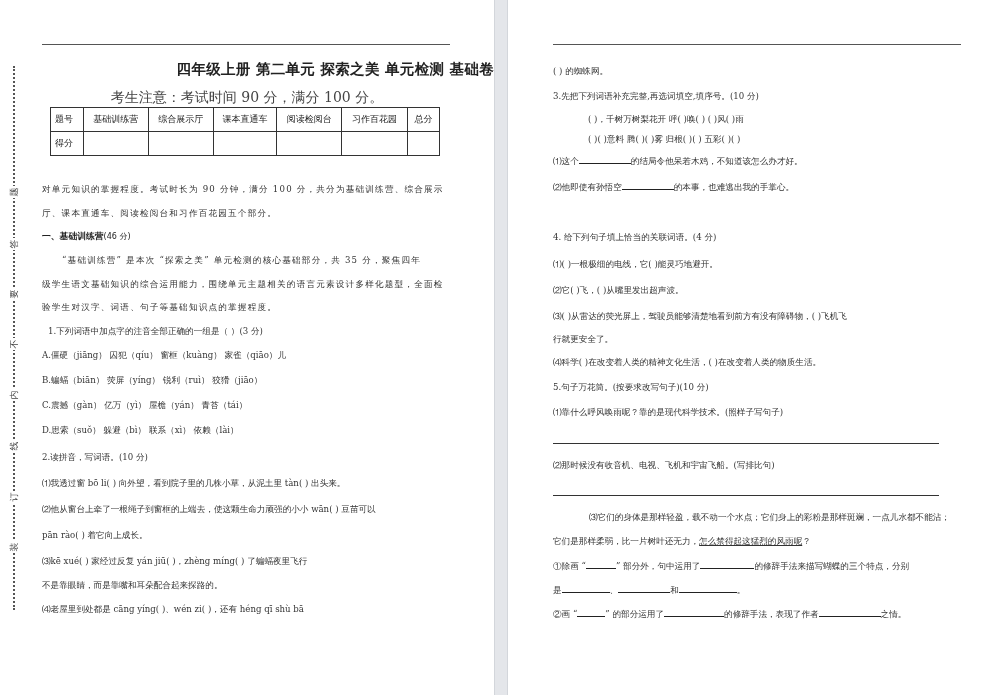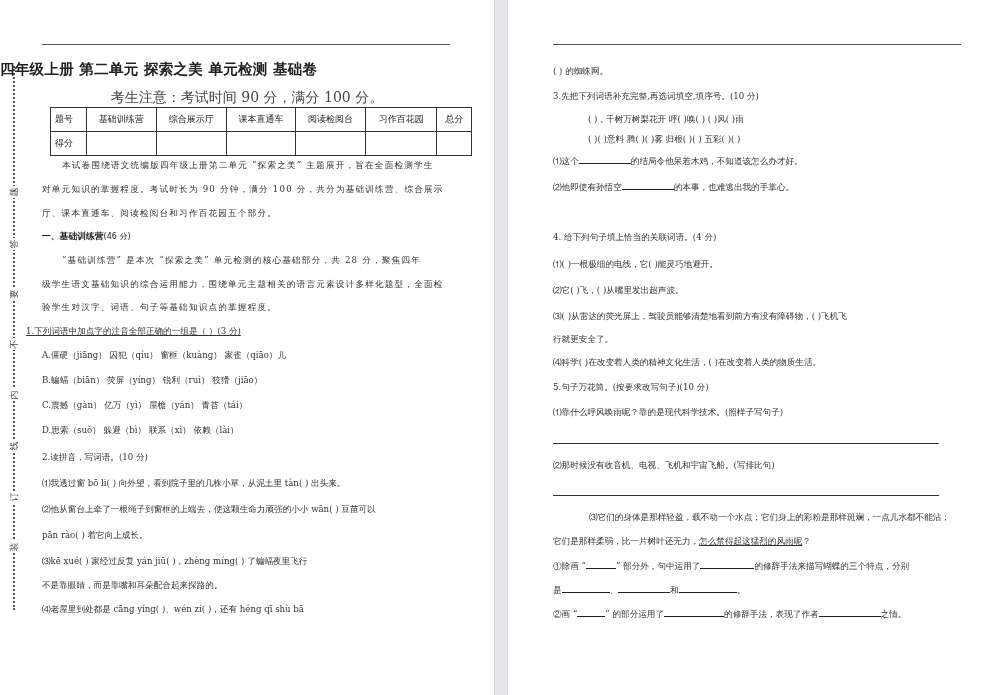--- a/index.html
+++ b/index.html
@@ -19,21 +19,21 @@
   .binding .char { position: absolute; left: 0; width: 12px; height: 12px; background: #fff; font-size: 9px; line-height: 12px; text-align: center; color: #444; transform: rotate(-90deg); font-family: "DejaVu Sans", sans-serif; }
 
   .abs { position: absolute; white-space: nowrap; }
   .title { font-family: "DejaVu Sans", sans-serif; font-weight: bold; font-size: 14.5px; color: #222; letter-spacing: 0.3px; }
   .notice { font-size: 14px; color: #444; }
   .body-txt { font-size: 8.6px; color: #333; letter-spacing: 1.2px; }
   .q { font-size: 8.6px; color: #333; }
   .sec { font-family: "DejaVu Sans", sans-serif; font-weight: bold; font-size: 8.8px; color: #222; }
   .sec .pts { font-weight: normal; font-size: 8px; }
 
-  table.score { position: absolute; left: 50px; top: 107px; width: 422px; border-collapse: collapse; font-family: "DejaVu Sans", sans-serif; font-size: 9px; color: #222; }
+  table.score { position: absolute; left: 50px; top: 107px; width: 390px; border-collapse: collapse; font-family: "DejaVu Sans", sans-serif; font-size: 9px; color: #222; }
   table.score td { border: 1px solid #333; height: 24px; text-align: center; padding: 0 2px; }
   table.score td:first-child { text-align: left; padding-left: 4px; }
 
   .blank { display: inline-block; border-bottom: 1.2px solid #222; height: 9px; vertical-align: baseline; }
   .answer-line { position: absolute; left: 553px; width: 386px; height: 1px; background: #333; }
   .ul { text-decoration: underline; }
 </style>
 </head>
 <body>
 
@@ -45,21 +45,21 @@
     <span class="char" style="top:222px">要</span>
     <span class="char" style="top:272px">不</span>
     <span class="char" style="top:323px">内</span>
     <span class="char" style="top:374px">线</span>
     <span class="char" style="top:425px">订</span>
     <span class="char" style="top:475px">装</span>
   </div>
 
   <div class="top-rule" style="left:42px; top:44px; width:408px;"></div>
 
-  <div class="abs title" style="left:0; width:494px; text-align:left; top:60px;">四年级上册  第二单元  探索之美  单元检测  基础卷</div>
+  <div class="abs title" style="left:0; width:494px; text-align:right; top:60px;">四年级上册  第二单元  探索之美  单元检测  基础卷</div>
   <div class="abs notice" style="left:0; width:494px; text-align:center; top:89px;">考生注意：考试时间 90 分，满分 100 分。</div>
 
   <table class="score">
     <colgroup>
       <col style="width:33px">
         <col style="width:65px">
         <col style="width:65px">
         <col style="width:64px">
         <col style="width:65px">
         <col style="width:66px">
@@ -80,33 +80,32 @@
       <td></td>
       <td></td>
       <td></td>
       <td></td>
       <td></td>
       <td></td>
     </tr>
   </tbody>
     </table>
 
-  <div class="abs body-txt" style="left:62px; top:160px;">本试卷围绕语文统编版四年级上册第二单元 “探索之美” 主题展开，旨在全面检测学生</div>
   <div class="abs body-txt" style="left:42px; top:184px;">对单元知识的掌握程度。考试时长为 90 分钟，满分 100 分，共分为基础训练营、综合展示</div>
   <div class="abs body-txt" style="left:42px; top:208px;">厅、课本直通车、阅读检阅台和习作百花园五个部分。</div>
 
   <div class="abs sec" style="left:42px; top:231px;">
     <span>一、基础训练营</span><span class="pts">(46 分)</span>
   </div>
 
-  <div class="abs body-txt" style="left:62px; top:255px;">“基础训练营” 是本次 “探索之美” 单元检测的核心基础部分，共 28 分，聚焦四年</div>
+  <div class="abs body-txt" style="left:62px; top:255px;">“基础训练营” 是本次 “探索之美” 单元检测的核心基础部分，共 35 分，聚焦四年</div>
   <div class="abs body-txt" style="left:42px; top:279px;">级学生语文基础知识的综合运用能力，围绕单元主题相关的语言元素设计多样化题型，全面检</div>
   <div class="abs body-txt" style="left:42px; top:302px;">验学生对汉字、词语、句子等基础知识点的掌握程度。</div>
 
-  <div class="abs q" style="left:26px; top:326px;text-decoration:underline;">1.下列词语中加点字的注音全部正确的一组是（  ）(3 分)</div>
+  <div class="abs q" style="left:48px; top:326px;">1.下列词语中加点字的注音全部正确的一组是（  ）(3 分)</div>
   <div class="abs q" style="left:42px; top:350px;">A.僵硬（jiāng）  囚犯（qíu）  窗框（kuàng）  家雀（qiāo）儿</div>
   <div class="abs q" style="left:42px; top:375px;">B.蝙蝠（biān）  荧屏（yíng）  锐利（ruì）    狡猾（jiāo）</div>
   <div class="abs q" style="left:42px; top:400px;">C.震撼（gàn）   亿万（yì）    屋檐（yán）    青苔（tái）</div>
   <div class="abs q" style="left:42px; top:425px;">D.思索（suǒ）   躲避（bì）    联系（xì）     依赖（lài）</div>
 
   <div class="abs q" style="left:42px; top:452px;">2.读拼音，写词语。(10 分)</div>
   <div class="abs q" style="left:42px; top:478px;">⑴我透过窗 bō    li(        ) 向外望，看到院子里的几株小草，从泥土里 tàn(     ) 出头来。</div>
   <div class="abs q" style="left:42px; top:504px;">⑵他从窗台上牵了一根绳子到窗框的上端去，使这颗生命力顽强的小小 wān(      ) 豆苗可以</div>
   <div class="abs q" style="left:42px; top:530px;">pān    rào(        ) 着它向上成长。</div>
   <div class="abs q" style="left:42px; top:556px;">⑶kē    xué(        ) 家经过反复 yán    jiū(        )，zhèng    míng(        ) 了蝙蝠夜里飞行</div>

